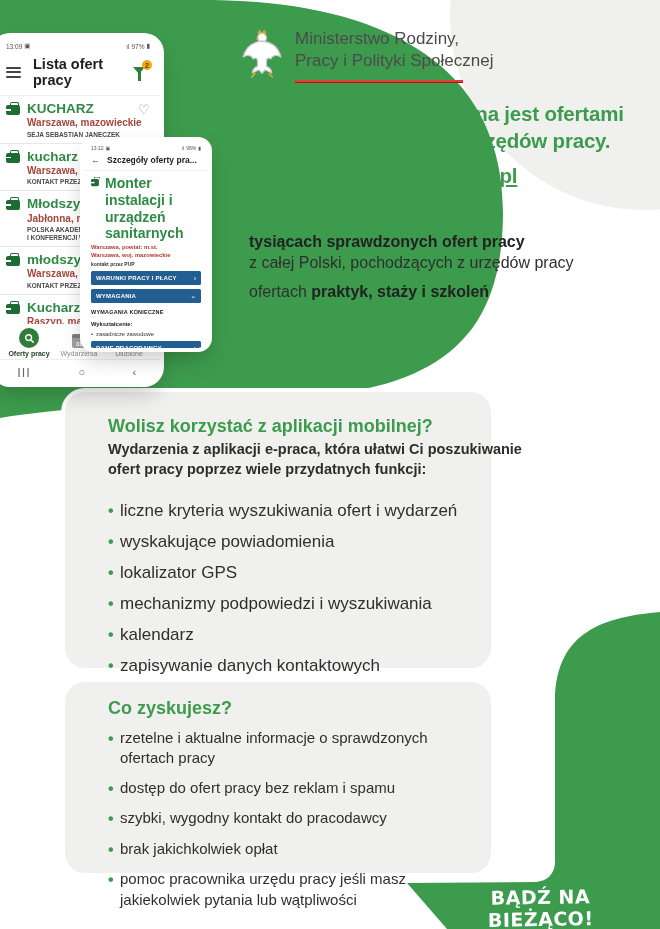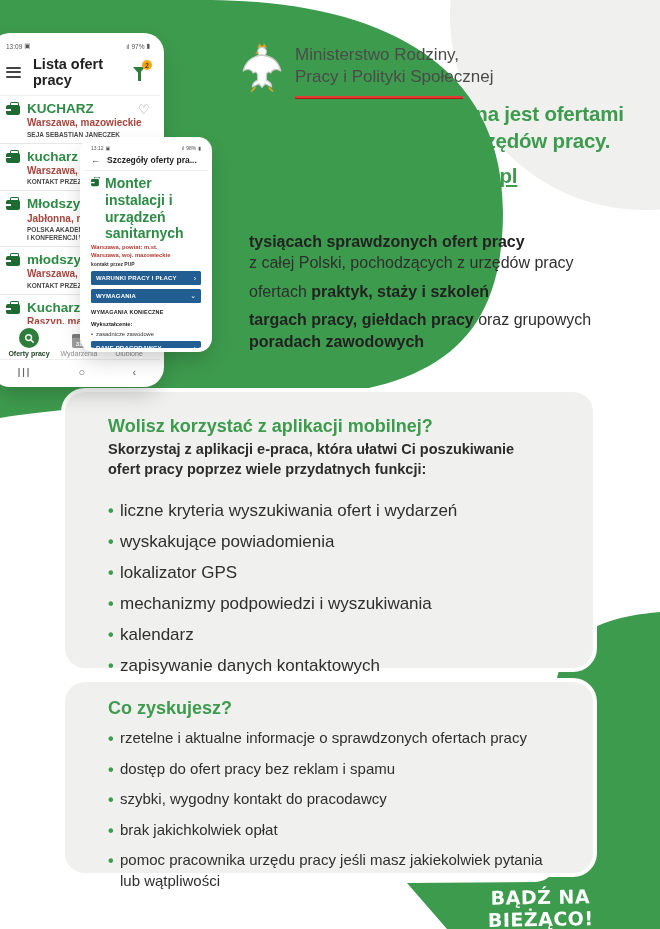--- a/index.html
+++ b/index.html
@@ -6,38 +6,38 @@
     --green:#3d9b4d; --green-dark:#2e7d3a; --maroon:#a6453c; --navy:#235e92;
     --red:#e23d35; --card:#f0f0ee; --ink:#333333;
   }
   *{margin:0;padding:0;box-sizing:border-box;}
   html,body{background:#888;}
   .page{position:relative;width:660px;height:929px;background:#fff;overflow:hidden;
         font-family:"Liberation Sans",sans-serif;color:var(--ink);margin:0 auto;}
   .bg{position:absolute;inset:0;z-index:0;}
 
   
-  .ministry{position:absolute;left:238px;top:36px;z-index:2;display:flex;align-items:center;}
+  .ministry{position:absolute;left:238px;top:20px;z-index:2;display:flex;align-items:flex-end;}
   .eagle{width:48px;height:60px;margin-right:9px;}
   .ministry-text{font-size:17px;line-height:1.28;color:#4b4b4b;padding-top:8px;}
   .ministry-rule{height:3px;background:var(--red);border-bottom:1px solid #b21511;margin-top:8px;width:168px;}
 
   .intro{position:absolute;left:237px;top:101px;width:404px;z-index:2;}
   .h1{font-size:20.5px;font-weight:bold;color:var(--green);line-height:1.3;letter-spacing:-.2px;text-align:center;}
   .h2{font-size:20.5px;font-weight:bold;color:var(--green);line-height:1.3;margin-top:9px;letter-spacing:-.2px;}
   .h2 .lnk{text-decoration:underline;color:var(--green);}
   .h2 .line2{display:block;}
   .intro-bullets{margin-top:14px;}
   .blt{display:flex;margin-bottom:7px;}
   .blt .dot{color:var(--green);font-weight:bold;width:12px;flex:0 0 12px;line-height:1.35;}
   .blt .blt-text{font-size:16px;line-height:1.35;white-space:pre-line;color:#2f2f2f;}
   .blt .blt-text b{color:#222;}
 
   
-  .card{position:absolute;left:65px;width:528px;background:var(--card);border-radius:20px;
+  .card{position:absolute;left:65px;width:426px;background:var(--card);border-radius:20px;
         box-shadow:0 0 0 4px #fff;z-index:3;padding:24px 30px 0 43px;}
   .card-app{top:392px;height:276px;}
   .card-benefits{top:682px;height:191px;padding-top:16px;}
   .card-title{font-size:18px;font-weight:bold;color:var(--green);margin-bottom:3px;}
   .card-intro{font-size:14.5px;font-weight:bold;color:#2d2d2d;line-height:1.35;width:440px;}
   .feat-list{margin-top:21px;}
   .feat-list .blt{margin-bottom:8px;}
   .feat-list .blt-text{font-size:17px;}
   .ben-list{margin-top:9px;}
   .ben-list .blt{margin-bottom:9px;}
@@ -155,30 +155,26 @@
     <div class="intro-bullets" id="intro-bullets">
         <div class="blt">
           <span class="dot">•</span>
           <span class="blt-text"><b>tysiącach sprawdzonych ofert pracy</b><span>
 z całej Polski, pochodzących z urzędów pracy</span></span>
         </div>
         <div class="blt">
           <span class="dot">•</span>
           <span class="blt-text"><span>ofertach </span><b>praktyk, staży i szkoleń</b></span>
         </div>
-        <div class="blt">
-          <span class="dot">•</span>
-          <span class="blt-text"><b>targach pracy, giełdach pracy</b><span> oraz grupowych </span><b>poradach zawodowych</b></span>
-        </div>
       </div>
   </div>
 
   <div class="card card-app">
     <div class="card-title">Wolisz korzystać z aplikacji mobilnej?</div>
-    <div class="card-intro">Skorzystaj z aplikacji e-praca, która ułatwi Ci poszukiwanie ofert pracy poprzez wiele przydatnych funkcji:</div>
+    <div class="card-intro">Wydarzenia z aplikacji e-praca, która ułatwi Ci poszukiwanie ofert pracy poprzez wiele przydatnych funkcji:</div>
     <div class="feat-list" id="features">
         <div class="blt">
           <span class="dot">•</span>
           <span class="blt-text"><span>liczne kryteria wyszukiwania ofert i wydarzeń</span></span>
         </div>
         <div class="blt">
           <span class="dot">•</span>
           <span class="blt-text"><span>wyskakujące powiadomienia</span></span>
         </div>
         <div class="blt">

